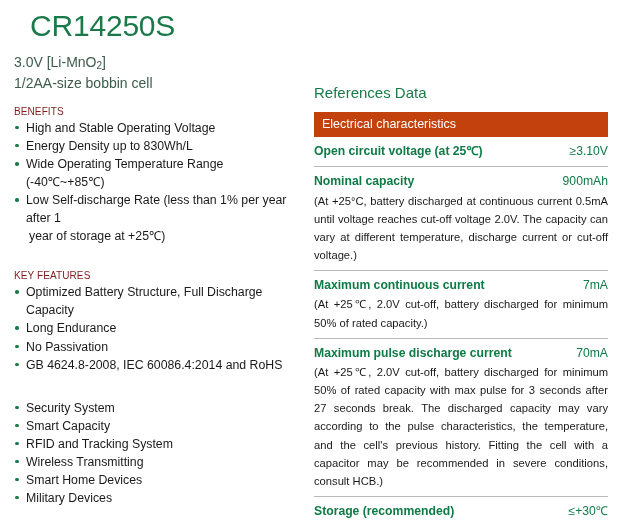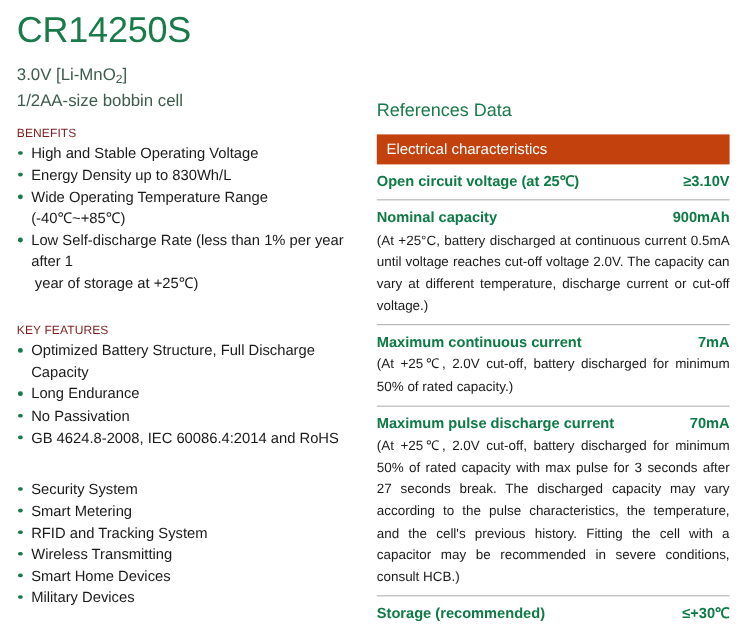--- a/index.html
+++ b/index.html
@@ -26,21 +26,21 @@
   .left-col {
     width: 306px;
     padding: 10px 4px 0 14px;
     box-sizing: border-box;
   }
   .product-title {
     font-size: 30px;
     color: #1a7a4a;
     letter-spacing: -0.2px;
     line-height: 1.05;
-    margin: 0 0 10px 0;
+    margin: 0 0 10px 16px;
     font-weight: 400;
   }
   .subtitle {
     font-size: 14px;
     color: #3d5c4d;
     line-height: 1.55;
     margin: 0;
     font-weight: 400;
   }
   .subtitle sub {
@@ -119,21 +119,21 @@
   }
   .row-label {
     font-size: 12.2px;
     color: #0e7a46;
     font-weight: bold;
     line-height: 1.5;
   }
   .row-value {
     font-size: 12.2px;
     color: #0e7a46;
-    font-weight: bold;
+    font-weight: normal;
     white-space: nowrap;
     line-height: 1.5;
   }
   .row-note {
     font-size: 11.2px;
     color: #1a1a1a;
     line-height: 1.62;
     text-align: justify;
     margin-top: 1px;
   }
@@ -189,21 +189,21 @@
         <li><span class="dot"></span><span>No Passivation</span></li>
         <li><span class="dot"></span><span>GB 4624.8-2008, IEC 60086.4:2014 and RoHS</span></li>
       </ul>
     </div>
 
     <div class="gap-md"></div>
 
     <div class="section">
       <ul class="bullets">
         <li><span class="dot"></span><span>Security System</span></li>
-        <li><span class="dot"></span><span>Smart Metering</span></li>
+        <li><span class="dot"></span><span>Smart Capacity</span></li>
         <li><span class="dot"></span><span>RFID and Tracking System</span></li>
         <li><span class="dot"></span><span>Wireless Transmitting</span></li>
         <li><span class="dot"></span><span>Smart Home Devices</span></li>
         <li><span class="dot"></span><span>Military Devices</span></li>
       </ul>
     </div>
 
   </div>
 
   <div class="right-col">

